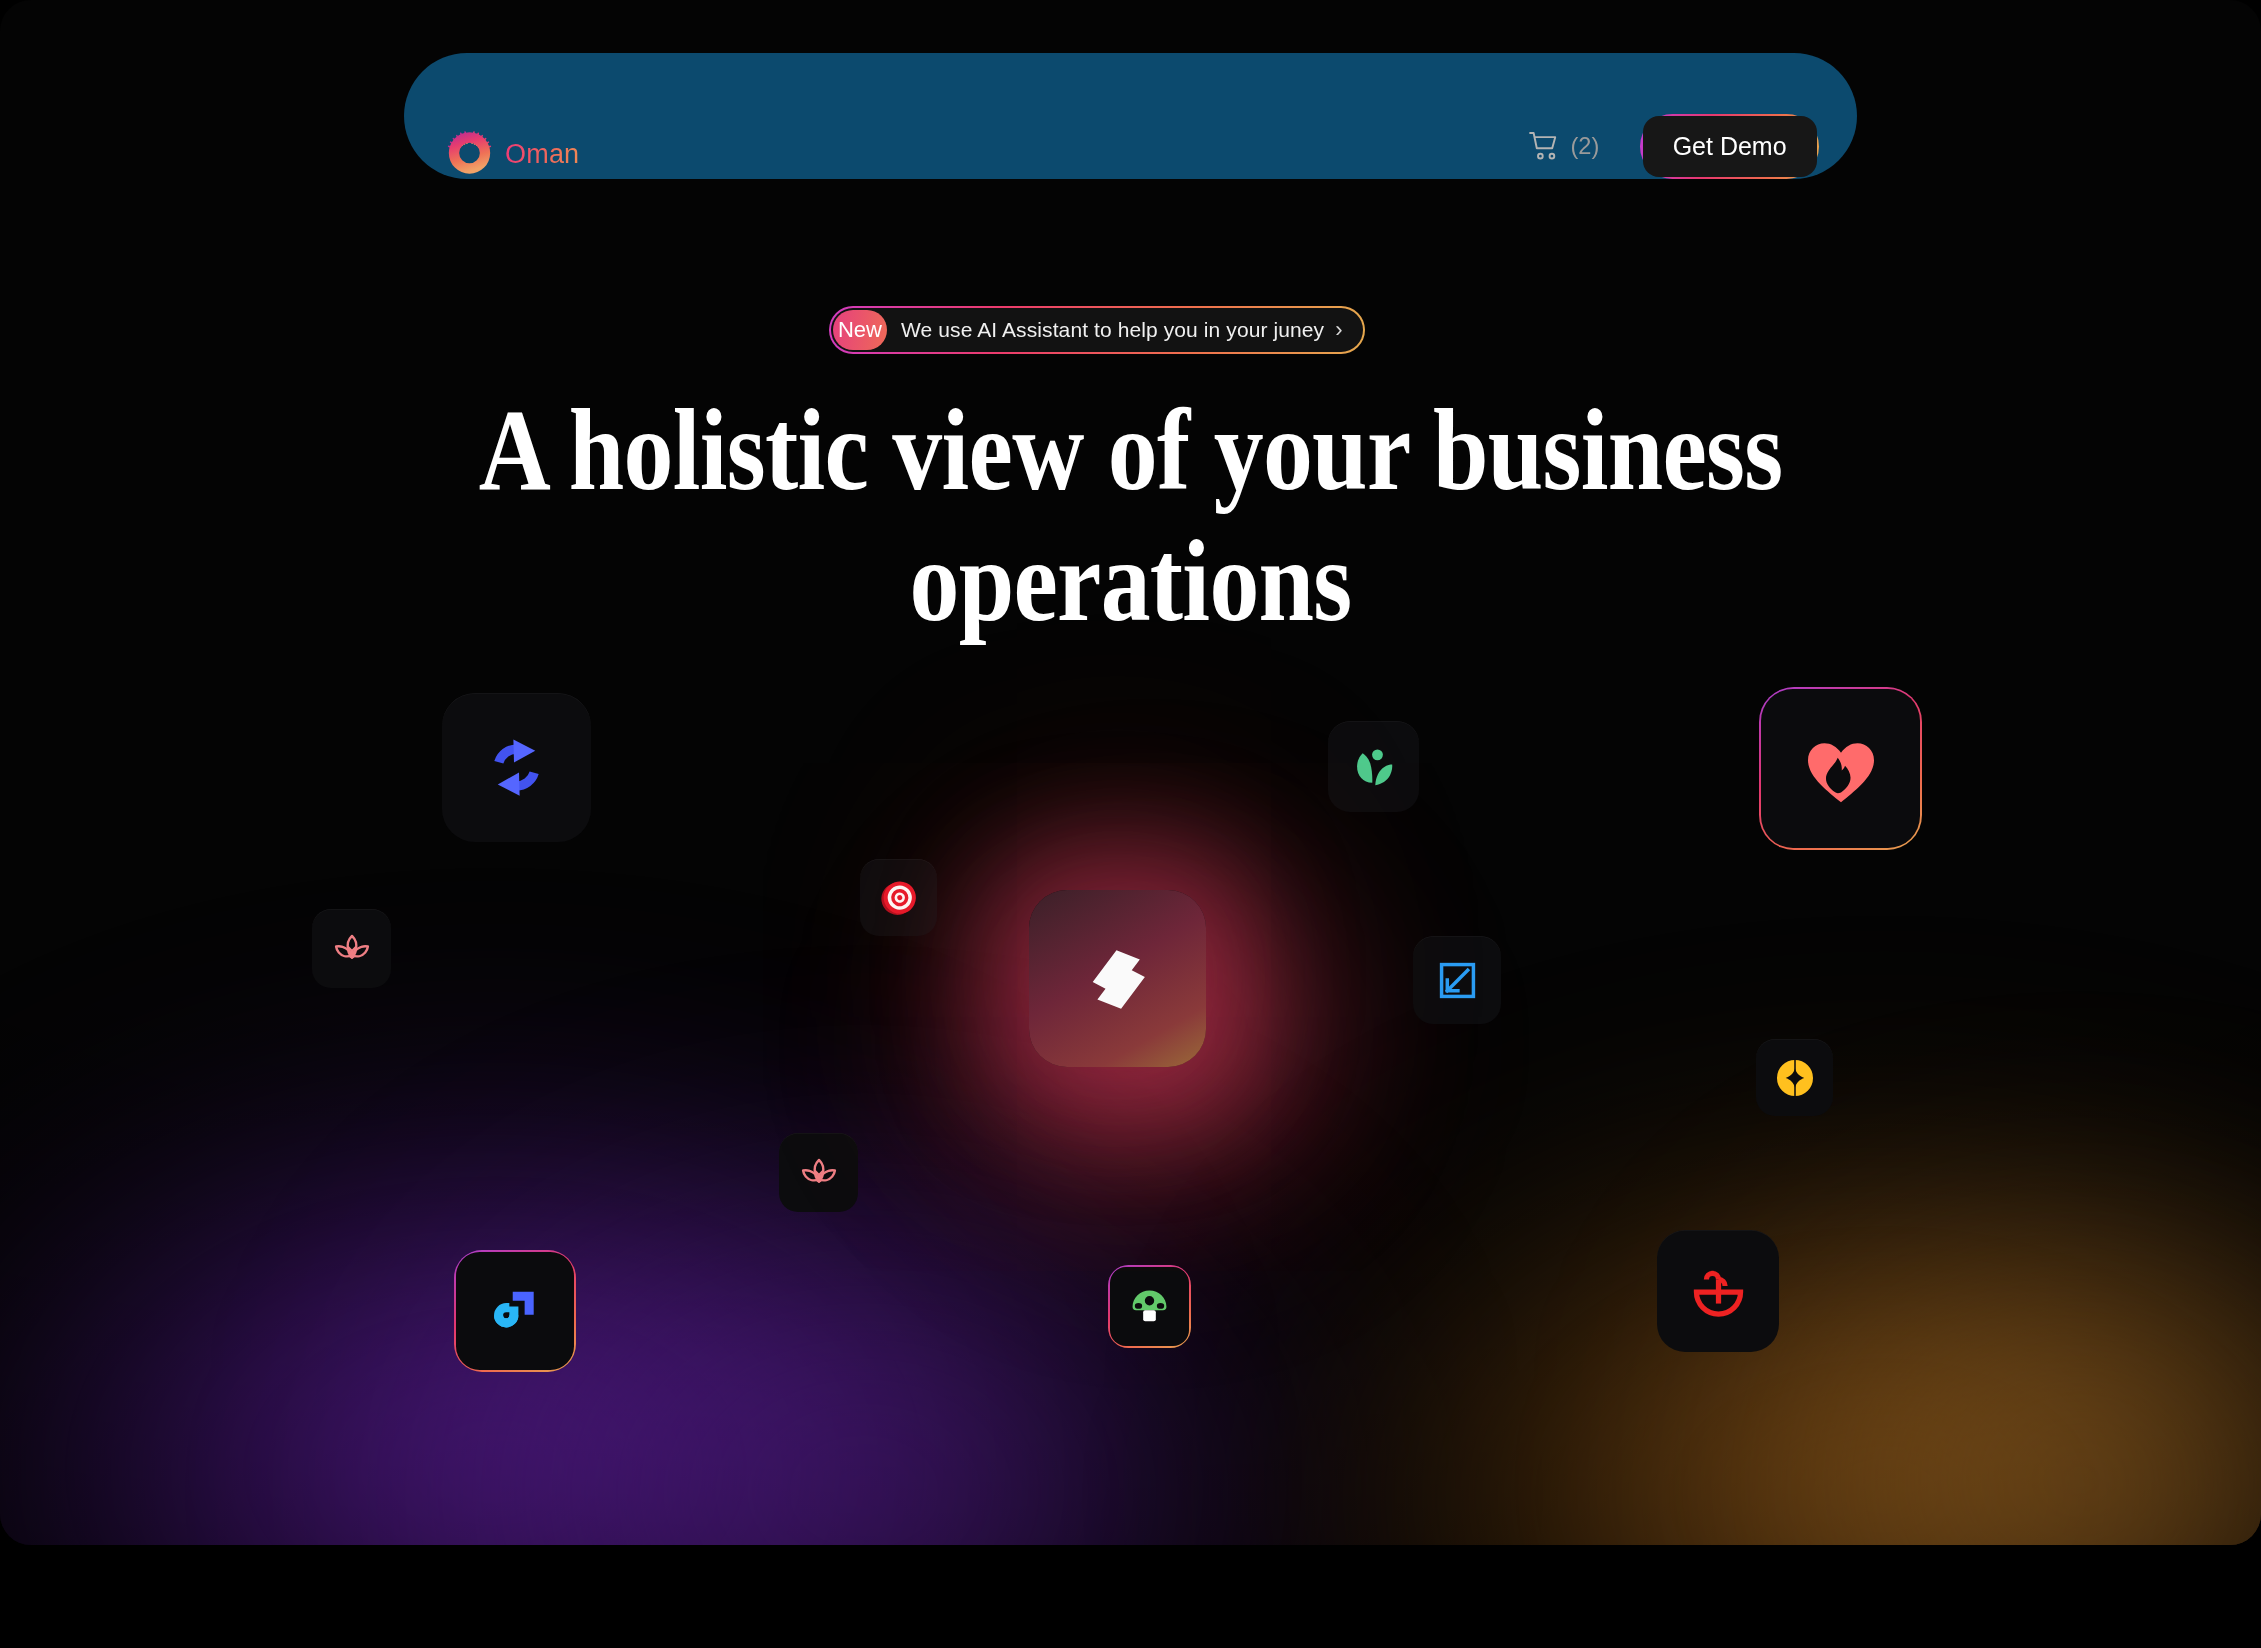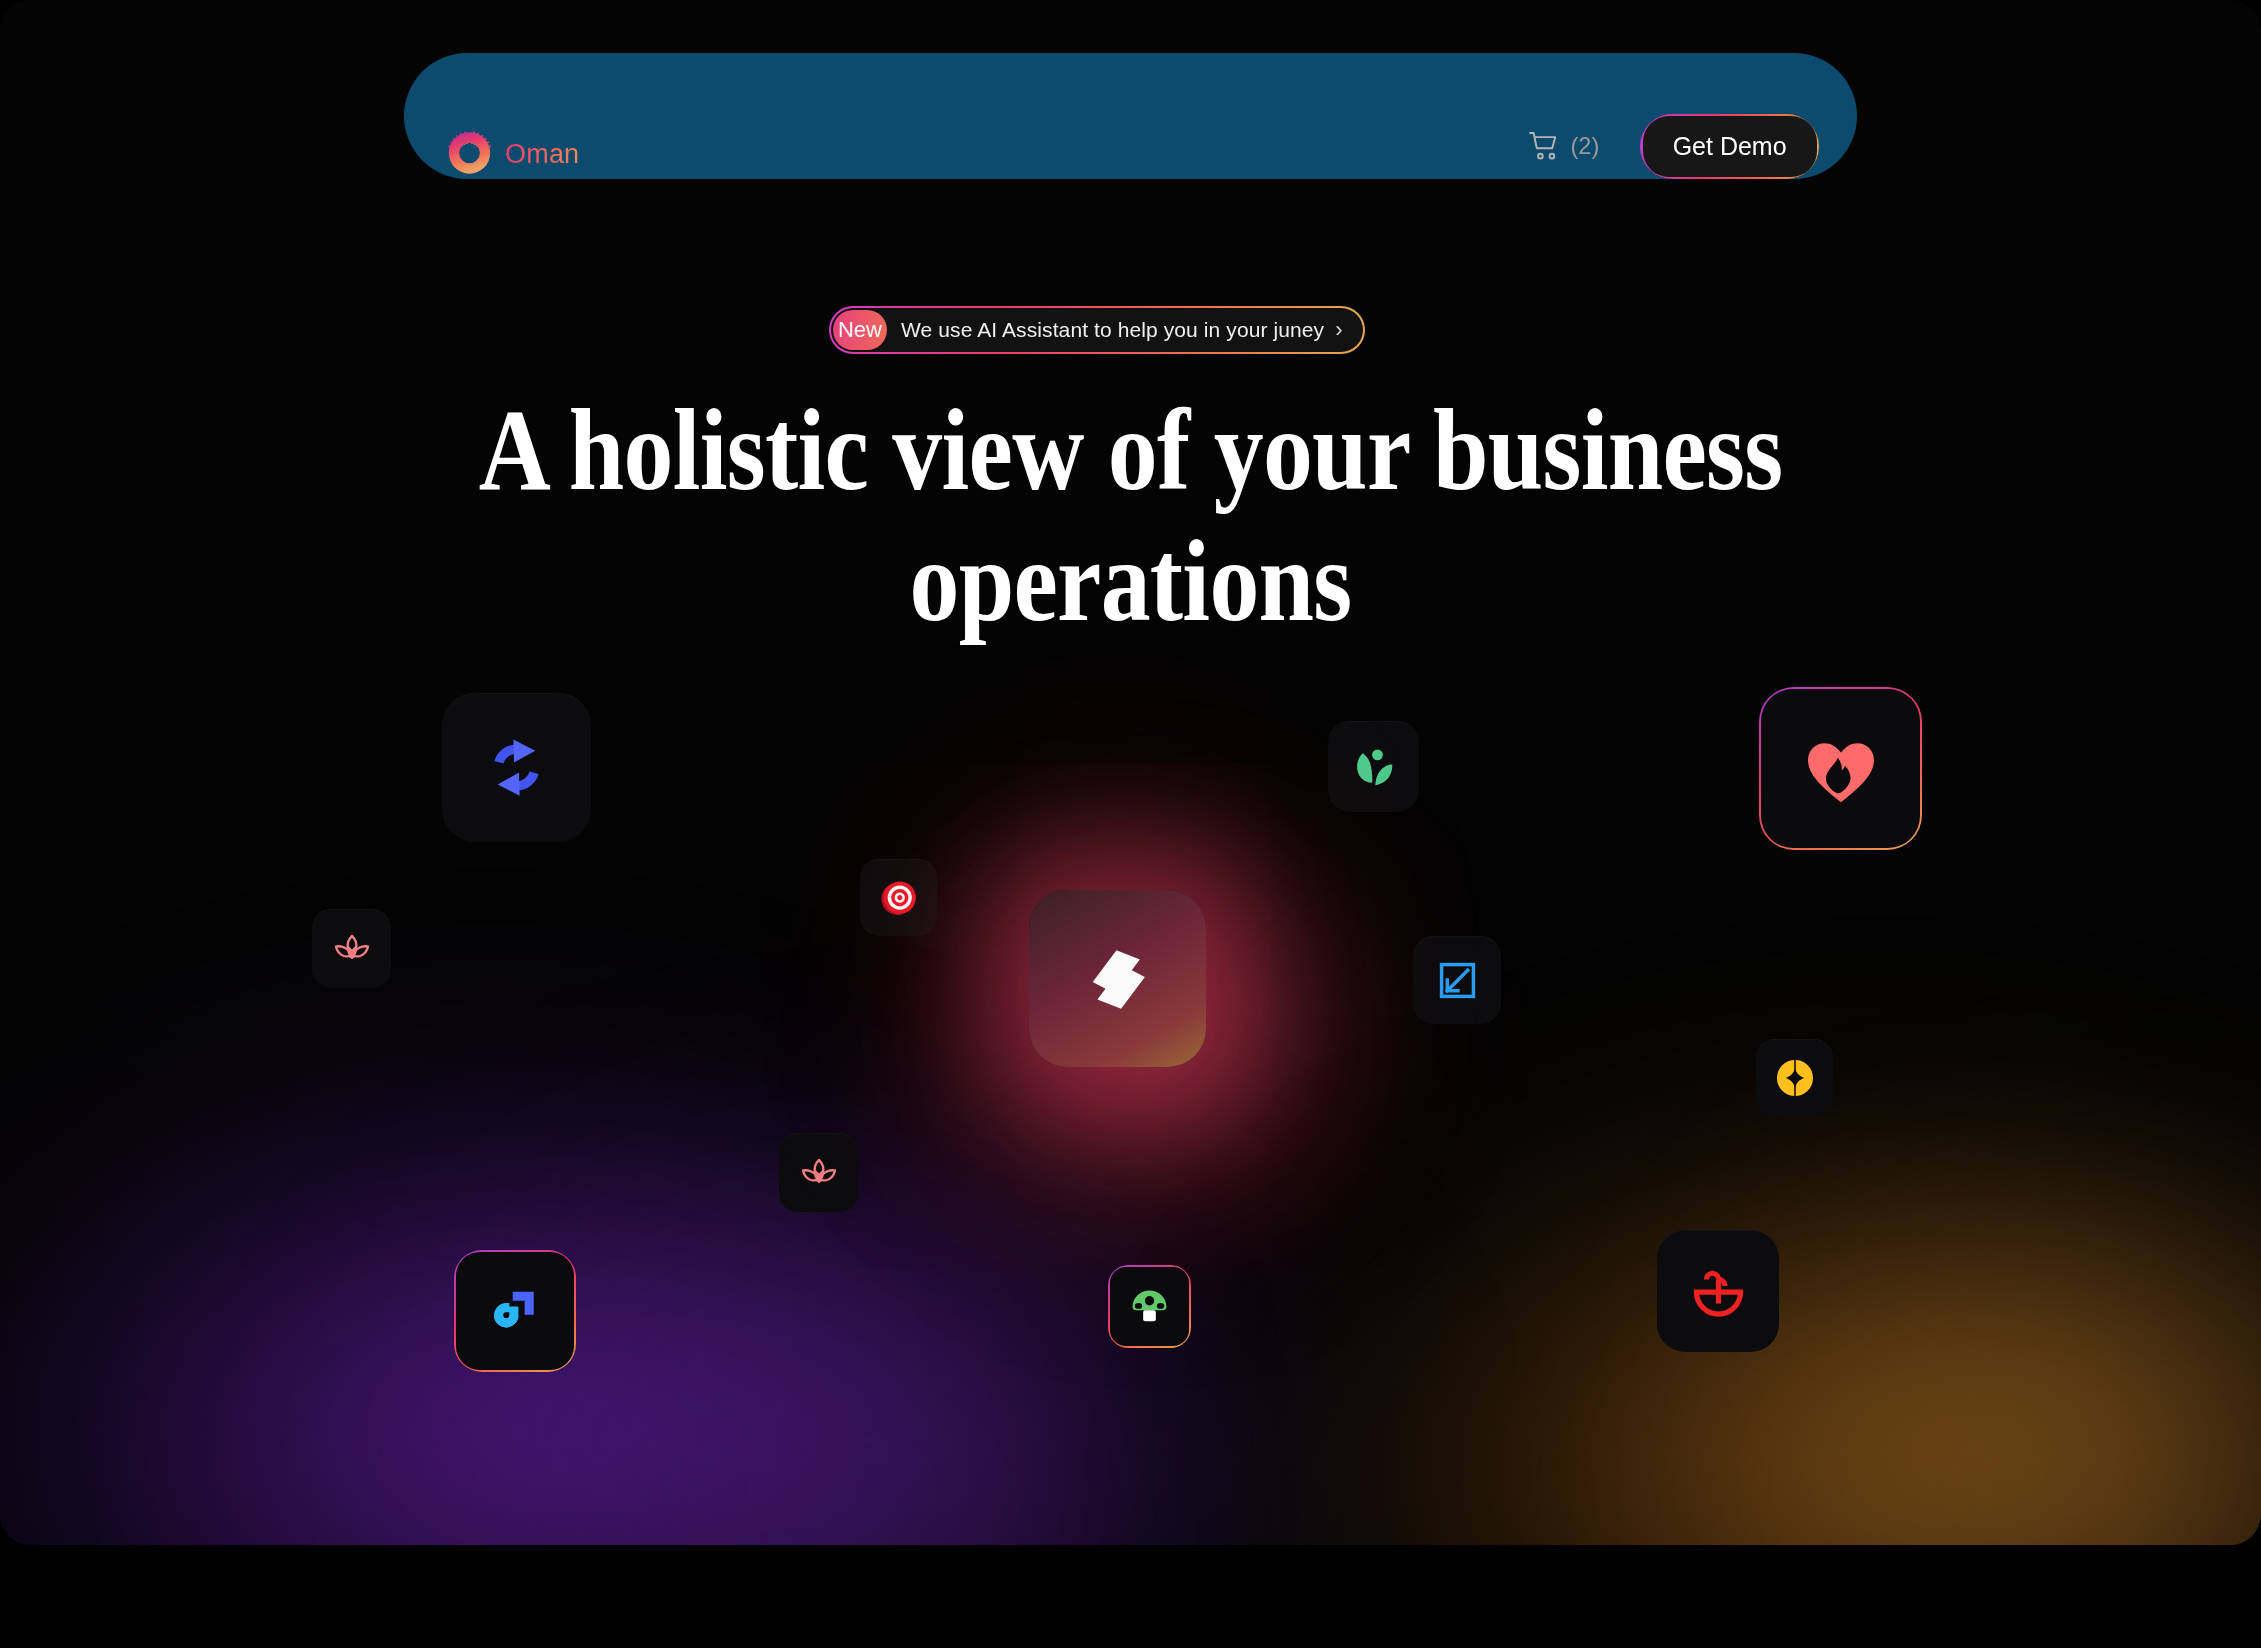--- a/index.html
+++ b/index.html
@@ -74,21 +74,21 @@
   #cart { display:flex; align-items:center; gap:9.4px; cursor:pointer; }
   #cart-icon { width:33px; height:33px; display:block; }
   #cart-count { font-size:23.6px; color:#9a9a9a; }
   #get-demo {
     margin-left:41px; position:relative;
     padding:2.4px; border-radius:47px;
     background:linear-gradient(100deg,#c23bd4 0%,#e8386f 38%,#ef6a4e 72%,#e8a74c 100%);
     cursor:pointer;
   }
   #get-demo-inner {
-    background:#171717; border-radius:26px;
+    background:#171717; border-radius:16px;
     padding:15.7px 30px; font-size:25px; color:#fff; white-space:nowrap;
   }
 
   
   #announce {
     position:absolute; left:829px; top:306px;
     padding:1.6px; border-radius:31px;
     background:linear-gradient(95deg,#d23cc0 0%,#ec3b6c 32%,#f0714d 68%,#e6a94e 100%);
     z-index:15; cursor:pointer;
   }

